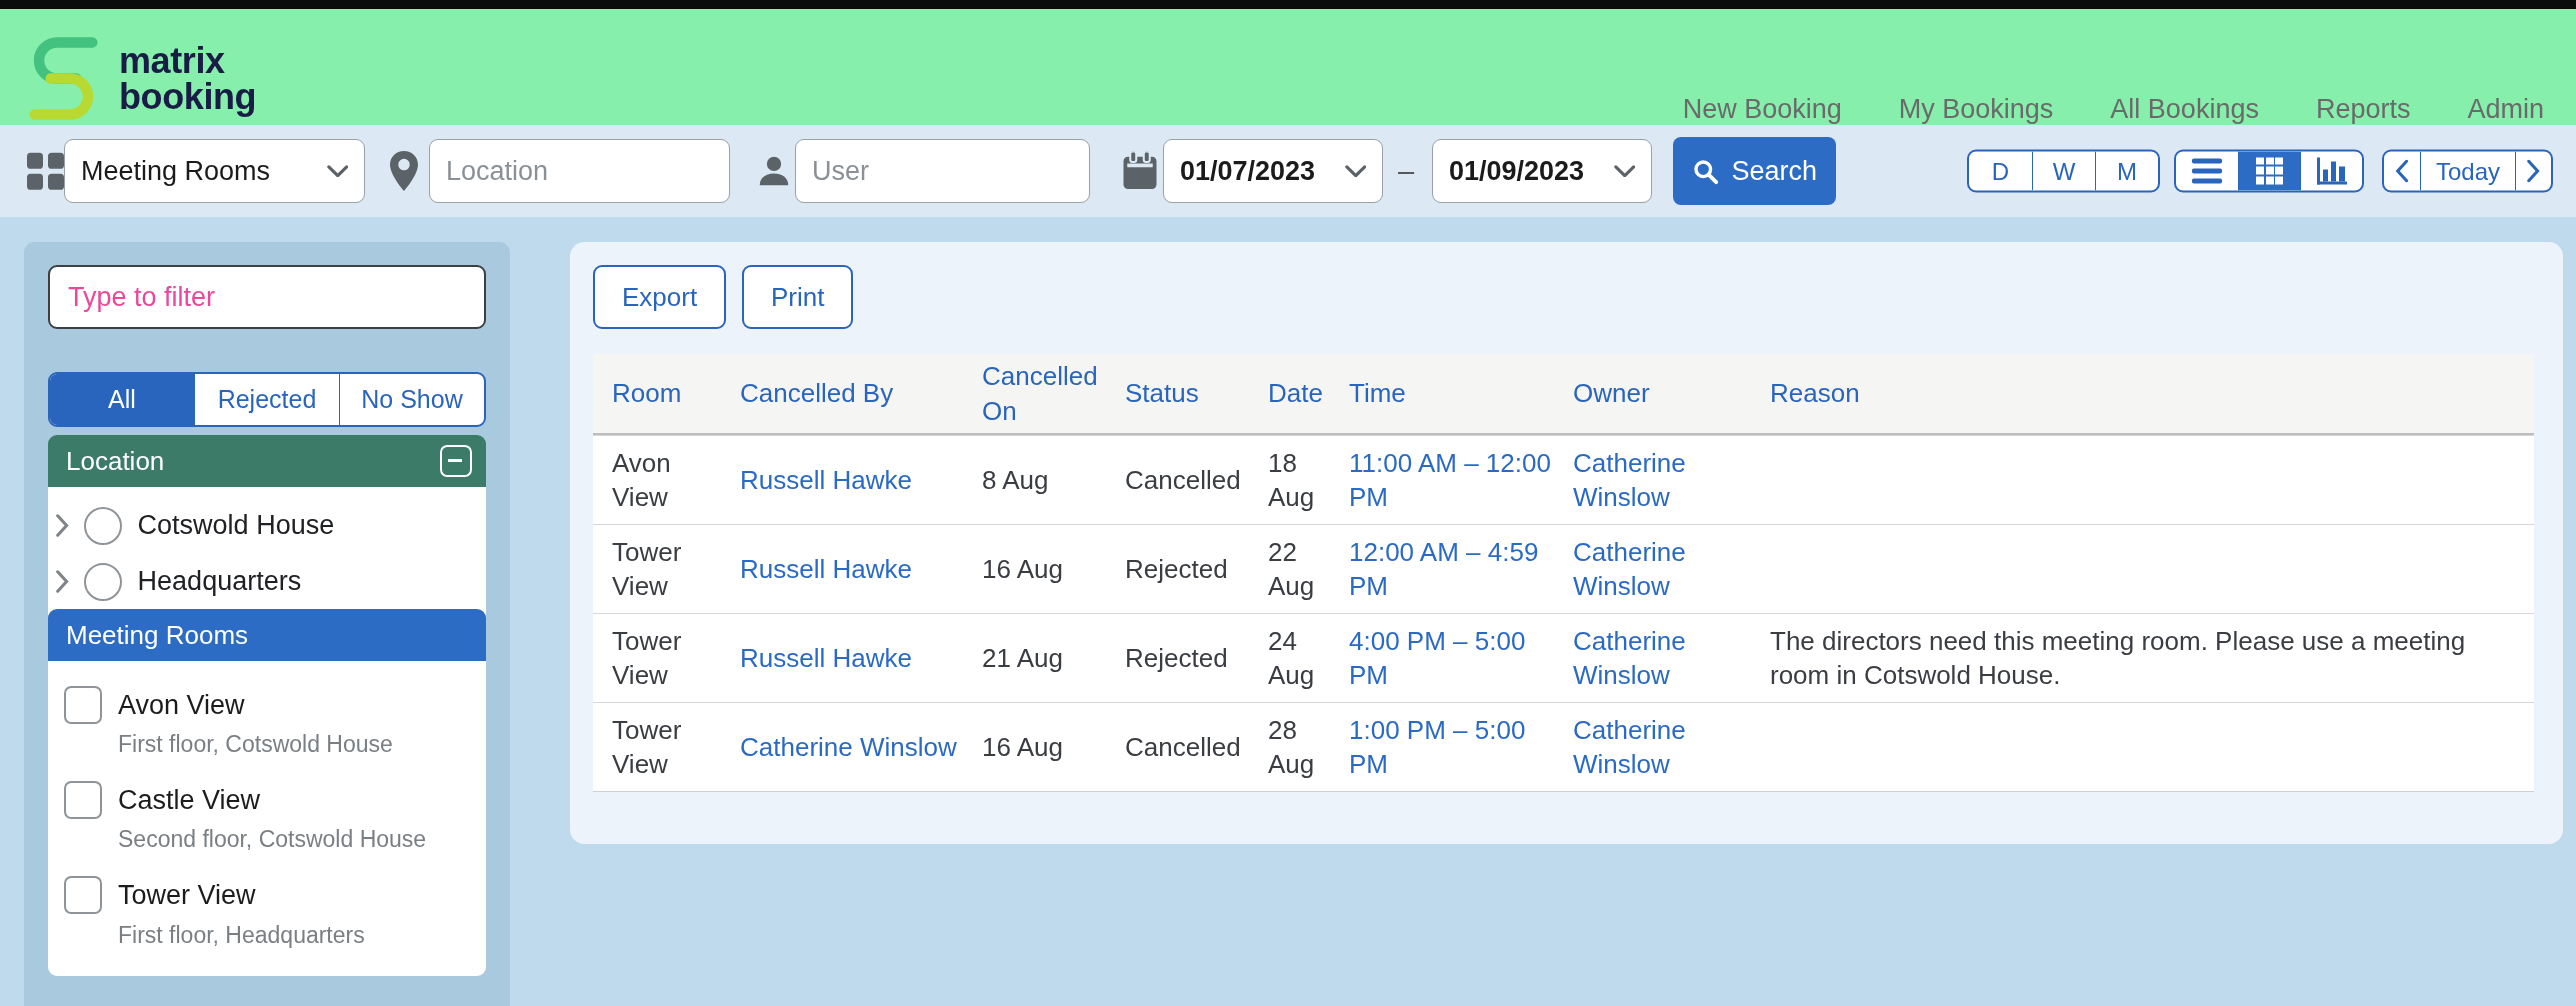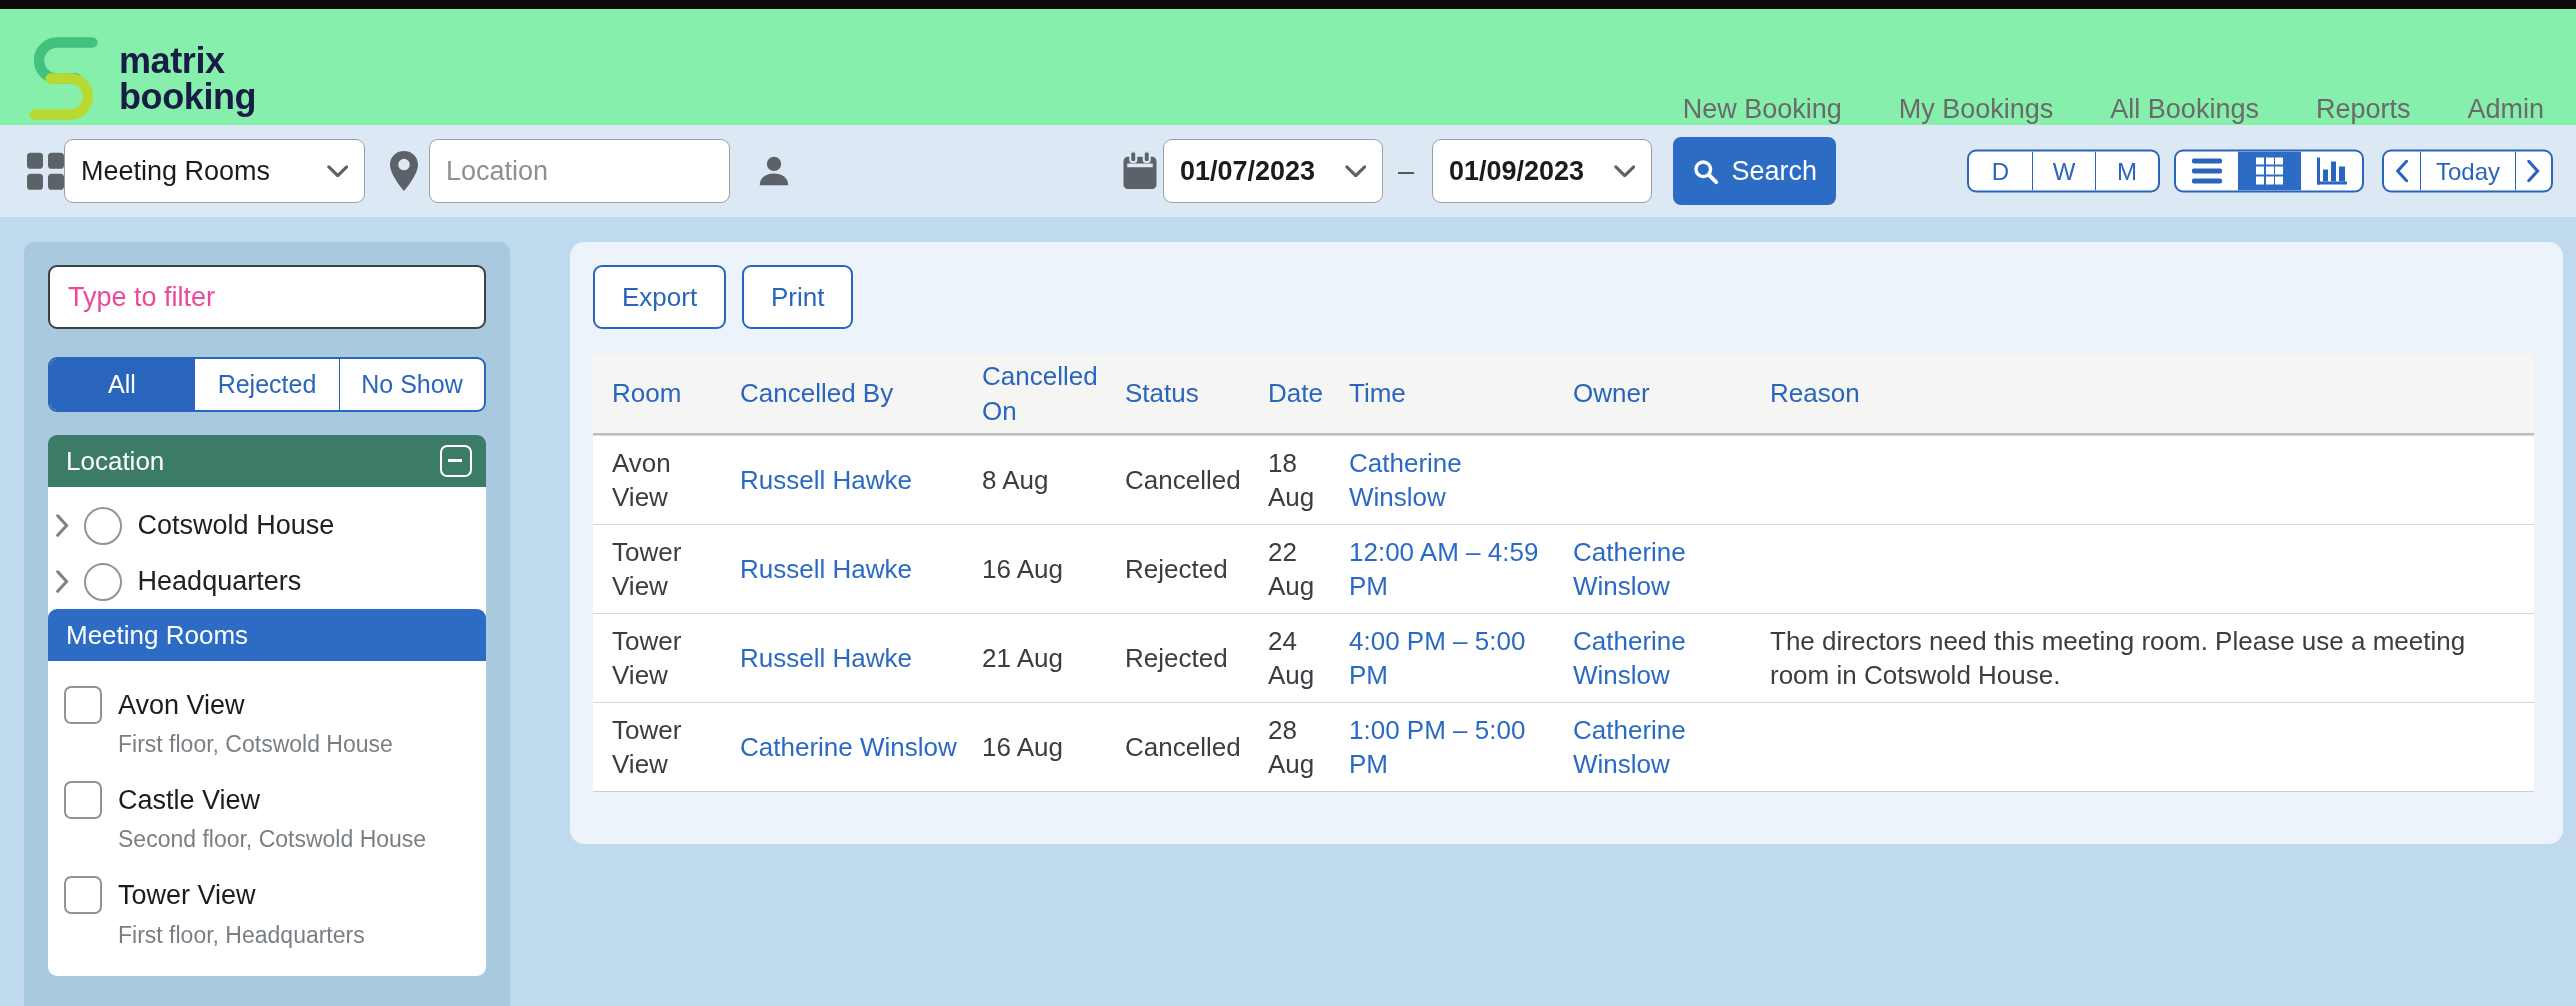--- a/index.html
+++ b/index.html
@@ -42,21 +42,21 @@
   .icon-chart i { position:absolute; bottom:0; width:5.4px; background:currentColor; }
 
   .grid4 { display:grid; grid-template-columns:16px 16px; grid-template-rows:16px 16px; gap:4.5px; }
   .grid4 i { background:#5c6368; border-radius:3.6px; display:block; }
 
   
   .sidebar { position:absolute; left:24px; top:242px; width:486px; height:765px; background:#a9c9de; border-radius:10.7px 10.7px 0 0; }
   .filter-input { position:absolute; left:24px; top:23px; width:438px; height:64px; background:#fff;
                   border:2.2px solid #3c4043; border-radius:9px; display:flex; align-items:center;
                   padding:0 18px; font-size:27px; color:#ec4899; }
-  .seg-tabs { position:absolute; left:24px; top:115px; width:438px; height:55px; display:flex;
+  .seg-tabs { position:absolute; left:24px; top:130px; width:438px; height:55px; display:flex;
               border:2.2px solid #2a65bd; border-radius:9px; overflow:hidden; background:#fff; }
   .seg-tabs .tab { flex:1; display:flex; align-items:center; justify-content:center; font-size:25px;
                    color:#2a65bd; font-weight:500; border-left:1.8px solid #2a65bd; cursor:pointer; }
   .seg-tabs .tab:first-child { border-left:none; }
   .seg-tabs .tab.active { background:#2a65bd; color:#fff; }
 
   .side-panel { position:absolute; left:24px; width:438px; border-radius:9px; }
   .side-panel .hd { height:52px; border-radius:9px 9px 0 0; display:flex; align-items:center;
                     justify-content:space-between; padding:0 14.3px 0 18px; color:#fff; font-size:26px; font-weight:500; }
   .hd-teal { background:#3b7b68; }
@@ -156,20 +156,23 @@
       <span class="ph">Location</span>
     </div>
 
     <span class="tb tool-icon" style="left:755px;">
       <svg width="38" height="38" viewBox="0 0 24 24">
           <circle cx="12" cy="7.5" r="4.5" fill="#5c6368"></circle>
           <path d="M3 21 c0-5 4-7.5 9-7.5 s9 2.5 9 7.5 Z" fill="#5c6368"></path>
         </svg>
     </span>
 
+    <div class="tb field" style="left:795px; width:295px;">
+      <span class="ph">User</span>
+    </div>
 
     <span class="tb tool-icon" style="left:1122px;">
       <svg width="36" height="39" viewBox="0 0 24 26">
           <rect x="1" y="3.5" width="22" height="21.5" rx="3" fill="#5c6368"></rect>
           <rect x="5.5" y="0" width="4" height="7" rx="1.5" fill="#5c6368" stroke="#dce8f4" stroke-width="1.4"></rect>
           <rect x="14.5" y="0" width="4" height="7" rx="1.5" fill="#5c6368" stroke="#dce8f4" stroke-width="1.4"></rect>
           <rect x="3.5" y="8" width="17" height="2.5" fill="#dce8f4"></rect>
         </svg>
     </span>
 
@@ -330,20 +333,21 @@
         <div>Owner</div>
         <div>Reason</div>
       </div>
 
       <div class="trow tbody-row">
         <div>Avon View</div>
         <div class="cell-link">Russell Hawke</div>
         <div>8 Aug</div>
         <div>Cancelled</div>
         <div>18 Aug</div>
+        <div class="cell-link">11:00 AM – 12:00 PM</div>
         <div class="cell-link">Catherine Winslow</div>
         <div></div>
       </div>
 
       <div class="trow tbody-row">
         <div>Tower View</div>
         <div class="cell-link">Russell Hawke</div>
         <div>16 Aug</div>
         <div>Rejected</div>
         <div>22 Aug</div>

